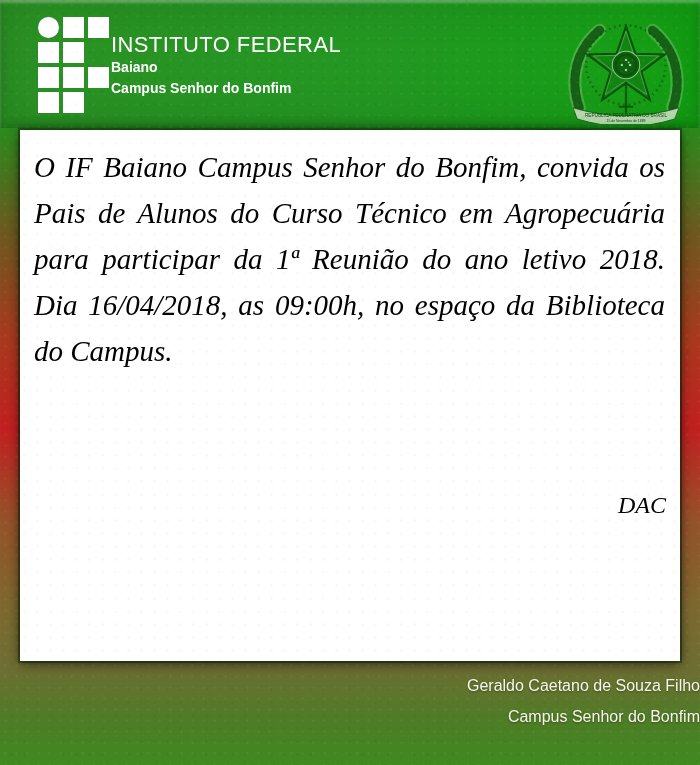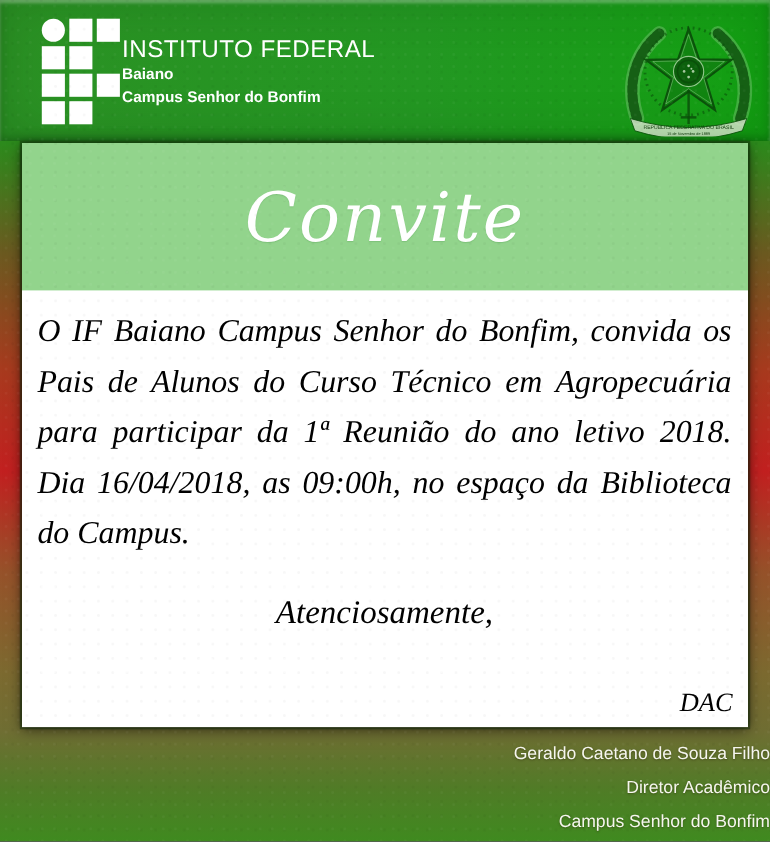--- a/index.html
+++ b/index.html
@@ -149,29 +149,24 @@
         <circle cx="64.5" cy="51.5" r="0.9"></circle>
       </g>
 
       <path d="M10,96 Q62,112 114,96 L110,107 Q62,122 14,107 Z" fill="#c9dfc0" stroke="#0a4c0a" stroke-width="0.8" opacity="0.88"></path>
       <text x="62" y="105" text-anchor="middle" font-size="4.6" font-family="Liberation Sans, sans-serif" fill="#0f3a0c">REPÚBLICA FEDERATIVA DO BRASIL</text>
       <text x="62" y="110.5" text-anchor="middle" font-size="3.4" font-family="Liberation Sans, sans-serif" fill="#0f3a0c">15 de Novembro de 1889</text>
     </svg>
   </div>
 
   <div class="card">
-    <div class="title-panel">
-      <div class="card-title">Convite</div>
-    </div>
     <div class="body-area">
       <p class="body-text">O IF Baiano Campus Senhor do Bonfim, convida os Pais de Alunos do Curso Técnico em Agropecuária para participar da 1ª Reunião do ano letivo 2018. Dia 16/04/2018, as 09:00h, no espaço da Biblioteca do Campus.</p>
-      <p class="closing">Atenciosamente,</p>
       <div class="signature">DAC</div>
     </div>
   </div>
 
   <div class="footer">
     <div>Geraldo Caetano de Souza Filho</div>
-    <div>Diretor Acadêmico</div>
     <div>Campus Senhor do Bonfim</div>
   </div>
 
 </div>
 
 </body></html>

